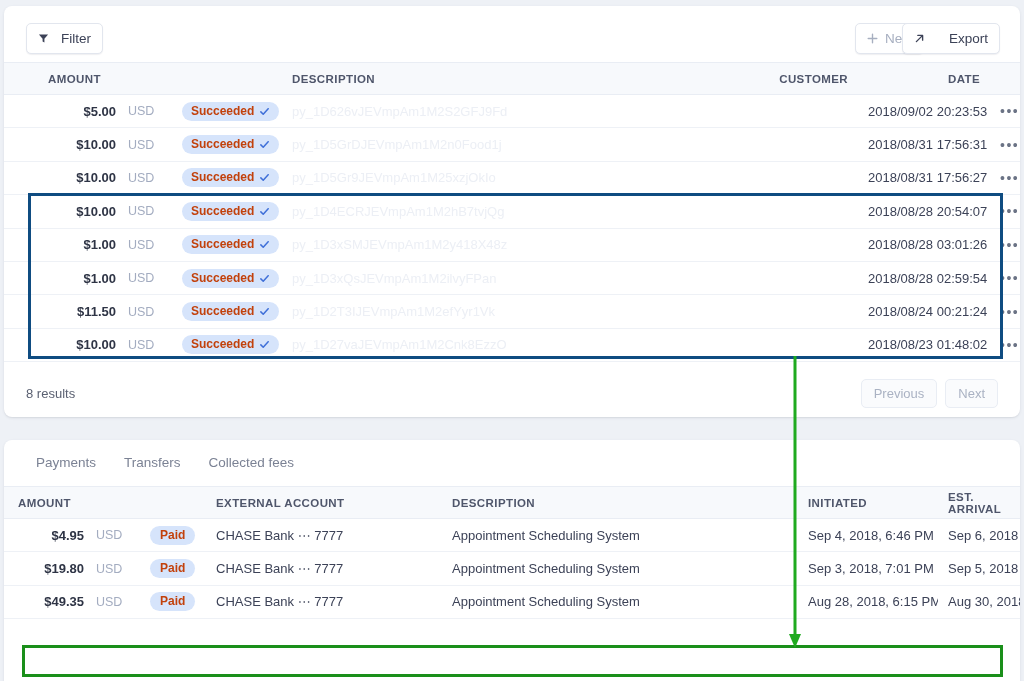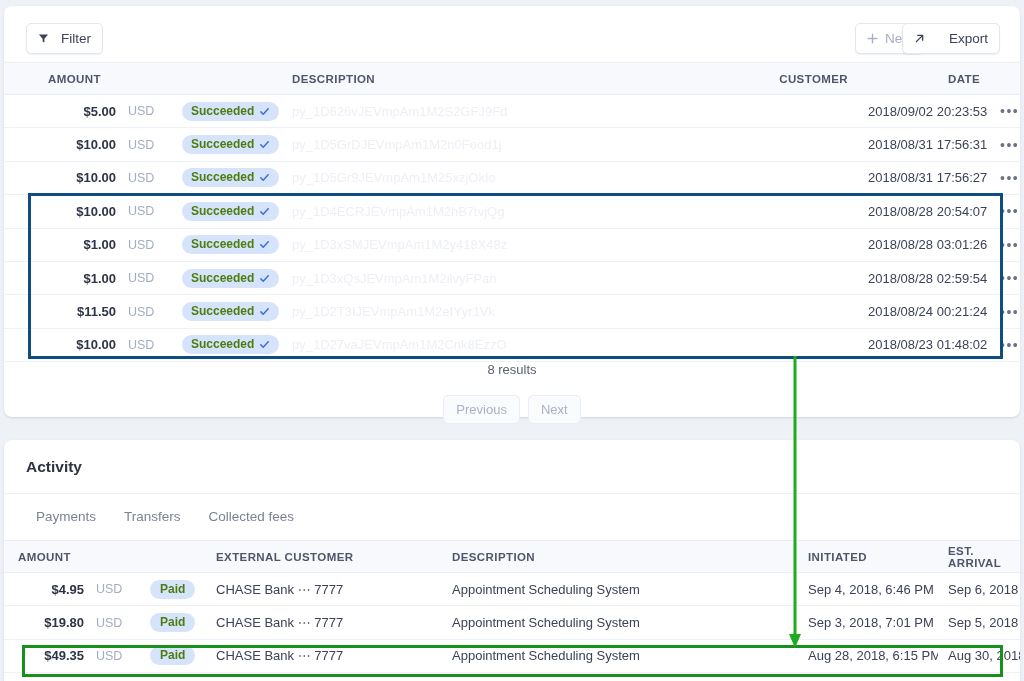--- a/index.html
+++ b/index.html
@@ -73,39 +73,39 @@
   tbody tr:last-child td { border-bottom: 1px solid #eef1f6; }
 
   .amt  { text-align: right; font-weight: 700; color: #2e3445; padding-right: 8px; }
   .cur  { color: #a3acc0; font-size: 12.5px; padding-left: 4px; padding-right: 0; }
   .t-right { text-align: right; }
 
   
   .badge {
     display: inline-flex; align-items: center; gap: 5px;
     background: #d6e4fb;
-    color: #4d7c0f;
+    color: #c2410c;
     border-radius: 10px;
     font-size: 12px;
     font-weight: 600;
     padding: 2px 9px;
     line-height: 15px;
   }
   .badge svg { display:block; }
   .badge.paid { padding: 2px 10px; }
 
   
   .faint { color: #eceff5; font-size: 13px; }
 
   .dots { color: #6b7385; letter-spacing: 1.5px; font-size: 14px; line-height: 10px; }
 
   
   .tfooter {
     display: flex; align-items: center; justify-content: space-between;
-    height: 62px; padding: 0 22px; flex-direction: column;
+    height: 62px; padding: 0 22px;
   }
   .results { font-size: 13px; color: #5b6172; }
   .pager { display: flex; gap: 8px; }
   .pbtn {
     height: 29px; padding: 0 12px;
     display: flex; align-items: center;
     background: #fafbfd;
     border: 1px solid #e9edf4;
     border-radius: 5px;
     font-size: 13px; color: #aab2c3;
@@ -324,42 +324,41 @@
       <div class="results">8 results</div>
       <div class="pager">
         <div class="pbtn">Previous</div>
         <div class="pbtn">Next</div>
       </div>
     </div>
   </div>
 
   <div class="card" id="activity-card">
 
-    <div class="act-title">Activity</div>
 
     <div class="tabs" id="activity-tabs">
         <div class="tab">Payments</div>
         <div class="tab">Transfers</div>
         <div class="tab">Collected fees</div>
       </div>
 
     <table>
       <colgroup>
         <col style="width:88px">
           <col style="width:48px">
           <col style="width:66px">
         <col style="width:236px">
           <col style="width:356px">
           <col style="width:140px">
           <col style="width:82px">
       </colgroup>
       <thead>
         <tr>
           <th colspan="3" style="padding-left:14px">AMOUNT</th>
-          <th>EXTERNAL CUSTOMER</th>
+          <th>EXTERNAL ACCOUNT</th>
           <th>DESCRIPTION</th>
           <th>INITIATED</th>
           <th>EST. ARRIVAL</th>
         </tr>
       </thead>
       <tbody id="payouts-body">
           <tr>
             <td class="amt">$4.95</td>
             <td class="cur">USD</td>
             <td><span class="badge paid">Paid</span></td>

